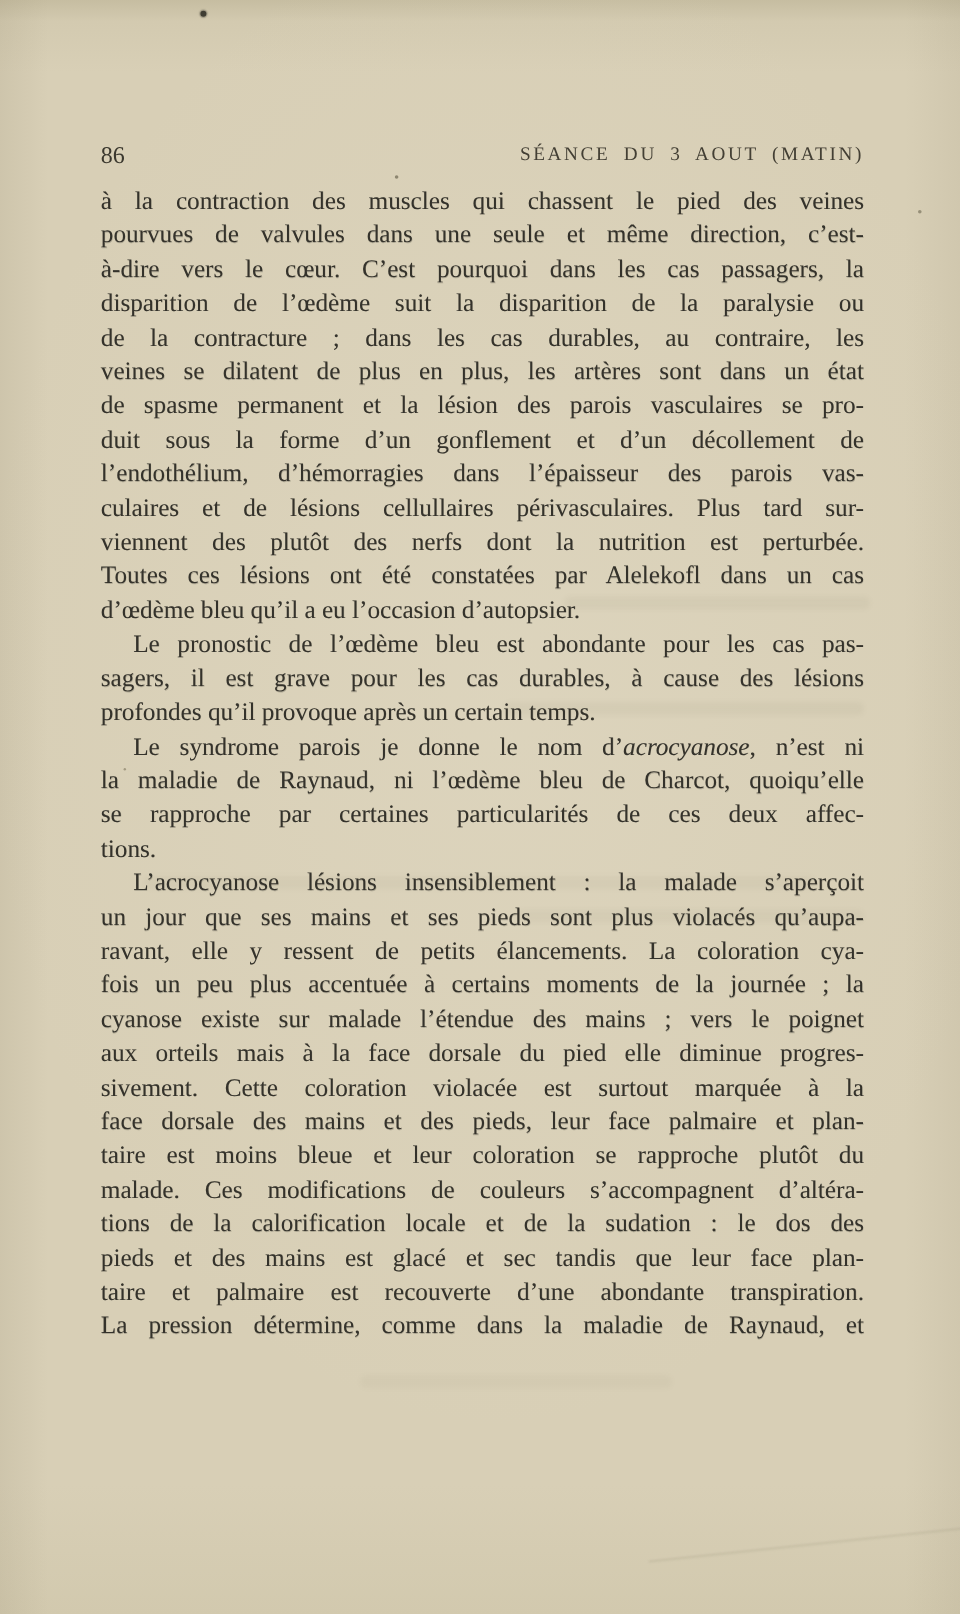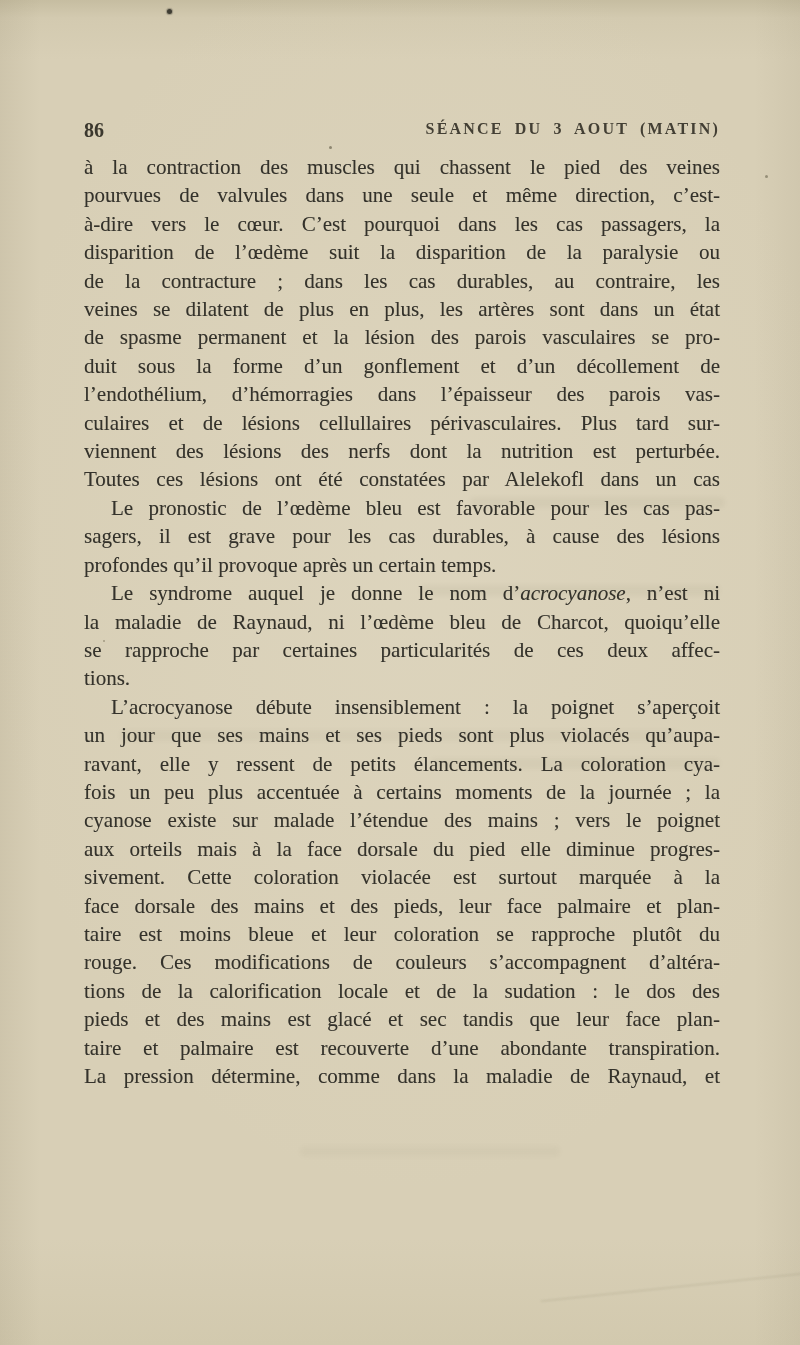--- a/index.html
+++ b/index.html
@@ -25,21 +25,20 @@
       linear-gradient(90deg, rgba(116,106,80,0.10) 0, rgba(116,106,80,0) 40px),
       linear-gradient(270deg, rgba(116,106,80,0.08) 0, rgba(116,106,80,0) 46px);
     pointer-events: none;
   }
   .header-row {
     position: absolute;
     top: 116px;
     left: 84px;
     width: 636px;
     height: 32px;
-    font-weight: bold;
   }
   .page-number {
     position: absolute;
     left: 0;
     top: 3px;
     font-size: 20px;
     color: #3b382e;
   }
   .running-header {
     position: absolute;
@@ -137,37 +136,38 @@
       <div class="line"><span class="seg">à la contraction des muscles qui chassent le pied des veines</span></div>
       <div class="line"><span class="seg">pourvues de valvules dans une seule et même direction, c’est-</span></div>
       <div class="line"><span class="seg">à-dire vers le cœur. C’est pourquoi dans les cas passagers, la</span></div>
       <div class="line"><span class="seg">disparition de l’œdème suit la disparition de la paralysie ou</span></div>
       <div class="line"><span class="seg">de la contracture ; dans les cas durables, au contraire, les</span></div>
       <div class="line"><span class="seg">veines se dilatent de plus en plus, les artères sont dans un état</span></div>
       <div class="line"><span class="seg">de spasme permanent et la lésion des parois vasculaires se pro-</span></div>
       <div class="line"><span class="seg">duit sous la forme d’un gonflement et d’un décollement de</span></div>
       <div class="line"><span class="seg">l’endothélium, d’hémorragies dans l’épaisseur des parois vas-</span></div>
       <div class="line"><span class="seg">culaires et de lésions cellullaires périvasculaires. Plus tard sur-</span></div>
-      <div class="line"><span class="seg">viennent des lésions des nerfs dont la nutrition est perturbée.</span></div>
+      <div class="line"><span class="seg">viennent des plutôt des nerfs dont la nutrition est perturbée.</span></div>
       <div class="line"><span class="seg">Toutes ces lésions ont été constatées par Alelekofl dans un cas</span></div>
-      <div class="line ind"><span class="seg">Le pronostic de l’œdème bleu est favorable pour les cas pas-</span></div>
+      <div class="line short"><span class="seg">d’œdème bleu qu’il a eu l’occasion d’autopsier.</span></div>
+      <div class="line ind"><span class="seg">Le pronostic de l’œdème bleu est abondante pour les cas pas-</span></div>
       <div class="line"><span class="seg">sagers, il est grave pour les cas durables, à cause des lésions</span></div>
       <div class="line short"><span class="seg">profondes qu’il provoque après un certain temps.</span></div>
-      <div class="line ind"><span class="seg">Le syndrome auquel je donne le nom d’</span><span class="seg italic">acrocyanose</span><span class="seg">, n’est ni</span></div>
+      <div class="line ind"><span class="seg">Le syndrome parois je donne le nom d’</span><span class="seg italic">acrocyanose</span><span class="seg">, n’est ni</span></div>
       <div class="line"><span class="seg">la maladie de Raynaud, ni l’œdème bleu de Charcot, quoiqu’elle</span></div>
       <div class="line"><span class="seg">se rapproche par certaines particularités de ces deux affec-</span></div>
       <div class="line short"><span class="seg">tions.</span></div>
-      <div class="line ind"><span class="seg">L’acrocyanose débute insensiblement : la poignet s’aperçoit</span></div>
+      <div class="line ind"><span class="seg">L’acrocyanose lésions insensiblement : la malade s’aperçoit</span></div>
       <div class="line"><span class="seg">un jour que ses mains et ses pieds sont plus violacés qu’aupa-</span></div>
       <div class="line"><span class="seg">ravant, elle y ressent de petits élancements. La coloration cya-</span></div>
       <div class="line"><span class="seg">fois un peu plus accentuée à certains moments de la journée ; la</span></div>
       <div class="line"><span class="seg">cyanose existe sur malade l’étendue des mains ; vers le poignet</span></div>
       <div class="line"><span class="seg">aux orteils mais à la face dorsale du pied elle diminue progres-</span></div>
       <div class="line"><span class="seg">sivement. Cette coloration violacée est surtout marquée à la</span></div>
       <div class="line"><span class="seg">face dorsale des mains et des pieds, leur face palmaire et plan-</span></div>
       <div class="line"><span class="seg">taire est moins bleue et leur coloration se rapproche plutôt du</span></div>
-      <div class="line"><span class="seg">rouge. Ces modifications de couleurs s’accompagnent d’altéra-</span></div>
+      <div class="line"><span class="seg">malade. Ces modifications de couleurs s’accompagnent d’altéra-</span></div>
       <div class="line"><span class="seg">tions de la calorification locale et de la sudation : le dos des</span></div>
       <div class="line"><span class="seg">pieds et des mains est glacé et sec tandis que leur face plan-</span></div>
       <div class="line"><span class="seg">taire et palmaire est recouverte d’une abondante transpiration.</span></div>
       <div class="line"><span class="seg">La pression détermine, comme dans la maladie de Raynaud, et</span></div>
     </div>
 </div>
 
 </body></html>

